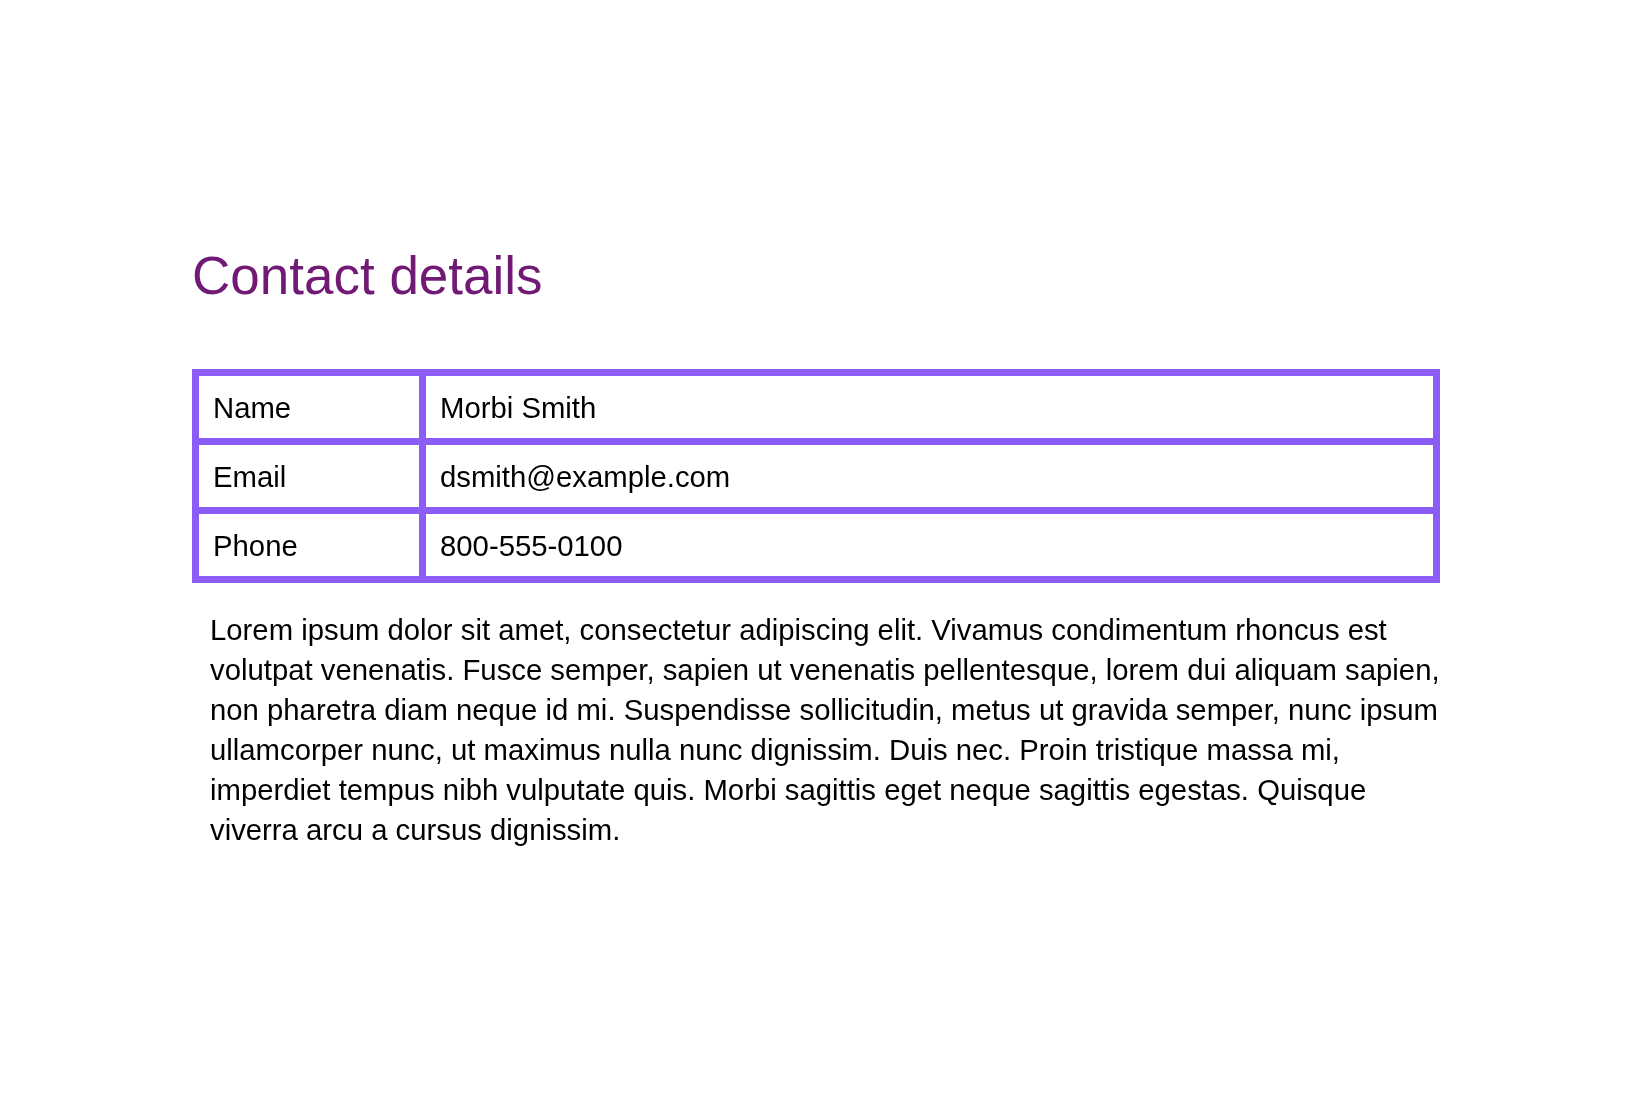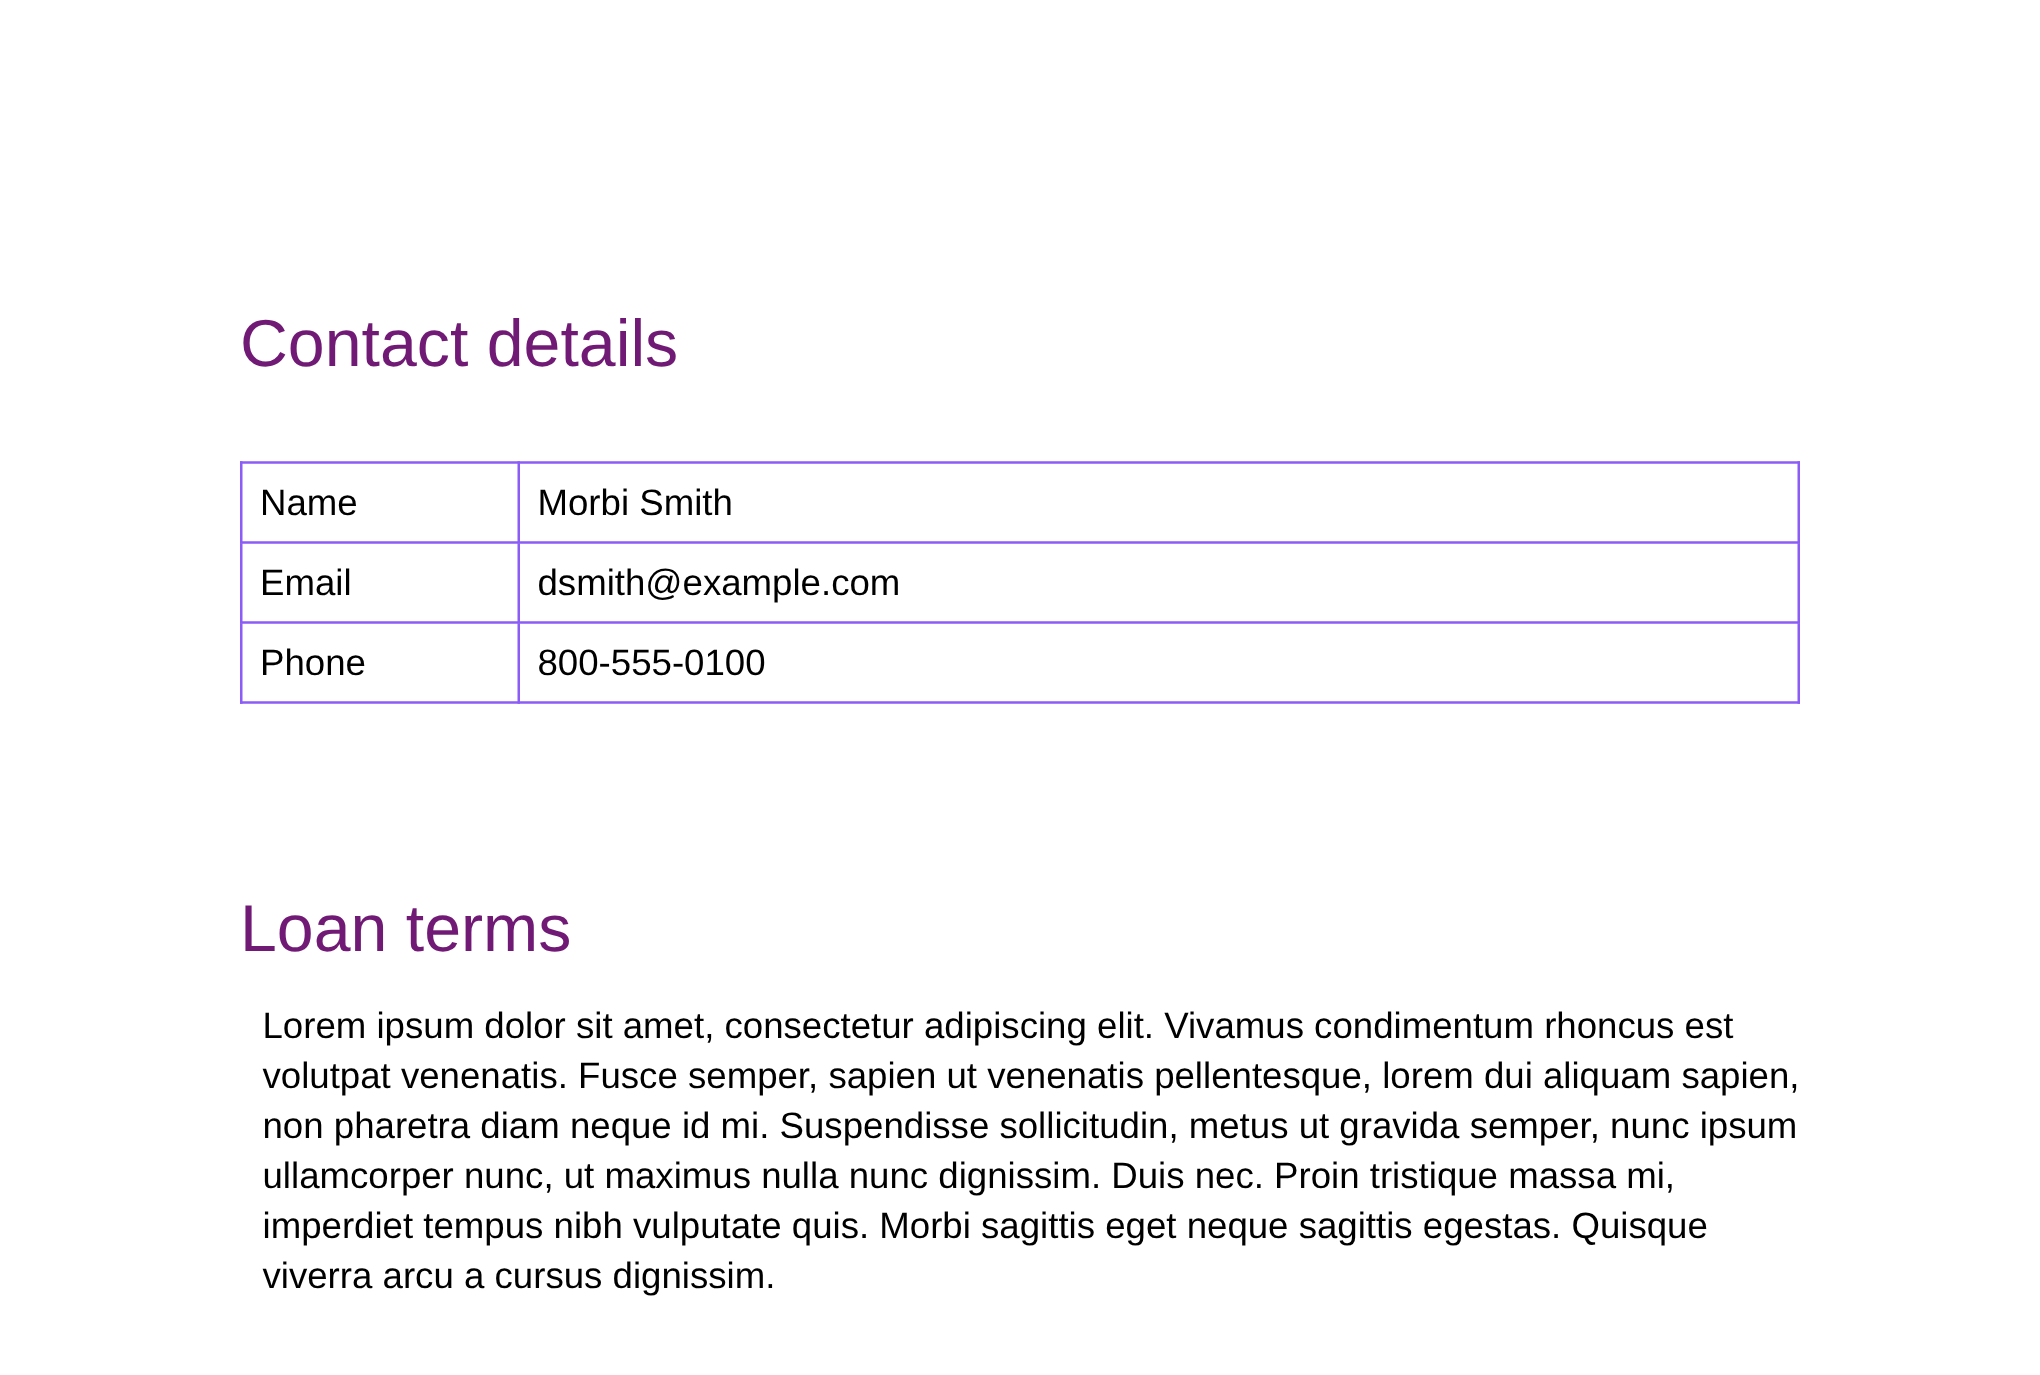--- a/index.html
+++ b/index.html
@@ -32,21 +32,21 @@
   .doc-heading--loan {
     margin-top: 151px;
   }
   .contact-table {
     border-collapse: collapse;
     table-layout: fixed;
     width: 1248px;
     margin-top: 64px;
   }
   .contact-table td {
-    border: 2px solid #8b5cf6;
+    border: 7px solid #8b5cf6;
     height: 62px;
     vertical-align: middle;
     font-size: 29.3px;
     line-height: 1.15;
     padding: 0 6px 0 14px;
     overflow: hidden;
     white-space: nowrap;
   }
   .contact-table td.label-cell {
     width: 200px;
@@ -76,17 +76,16 @@
         <td class="label-cell">Email</td>
         <td class="value-cell">dsmith@example.com</td>
       </tr>
       <tr>
         <td class="label-cell">Phone</td>
         <td class="value-cell">800-555-0100</td>
       </tr>
     </tbody>
   </table>
 
-  <h1 class="doc-heading doc-heading--loan">Loan terms</h1>
 
   <p class="body-paragraph">Lorem ipsum dolor sit amet, consectetur adipiscing elit. Vivamus condimentum rhoncus est volutpat venenatis. Fusce semper, sapien ut venenatis pellentesque, lorem dui aliquam sapien, non pharetra diam neque id mi. Suspendisse sollicitudin, metus ut gravida semper, nunc ipsum ullamcorper nunc, ut maximus nulla nunc dignissim. Duis nec. Proin tristique massa mi, imperdiet tempus nibh vulputate quis. Morbi sagittis eget neque sagittis egestas. Quisque viverra arcu a cursus dignissim.</p>
 
 </div>
 
 </body></html>

